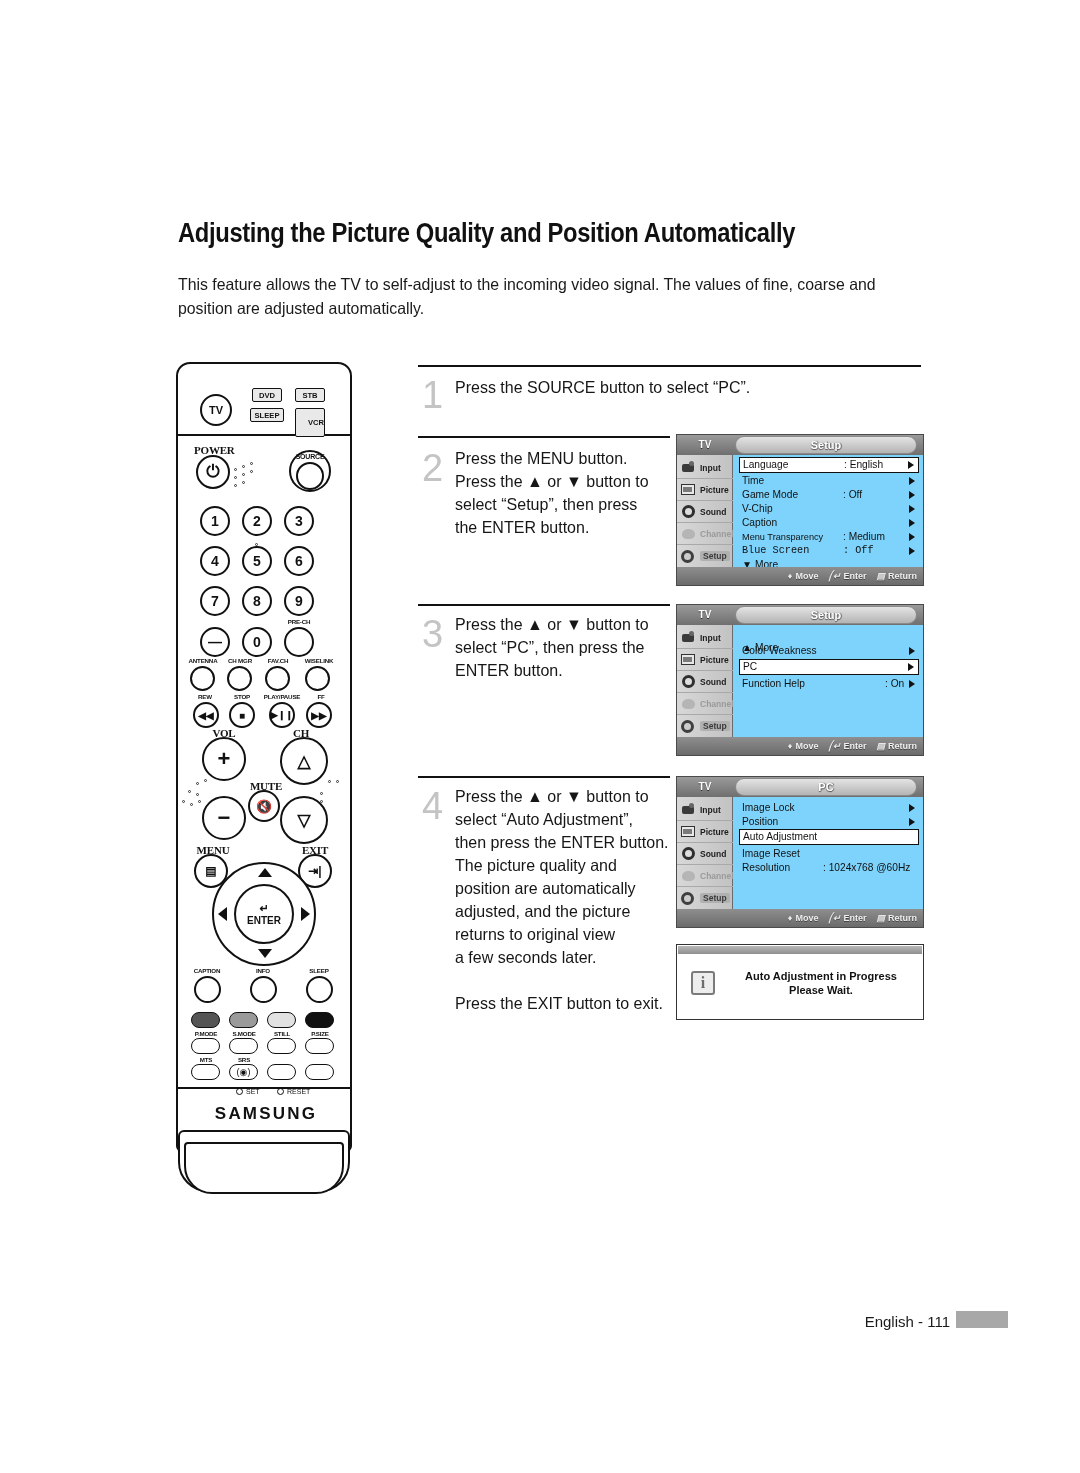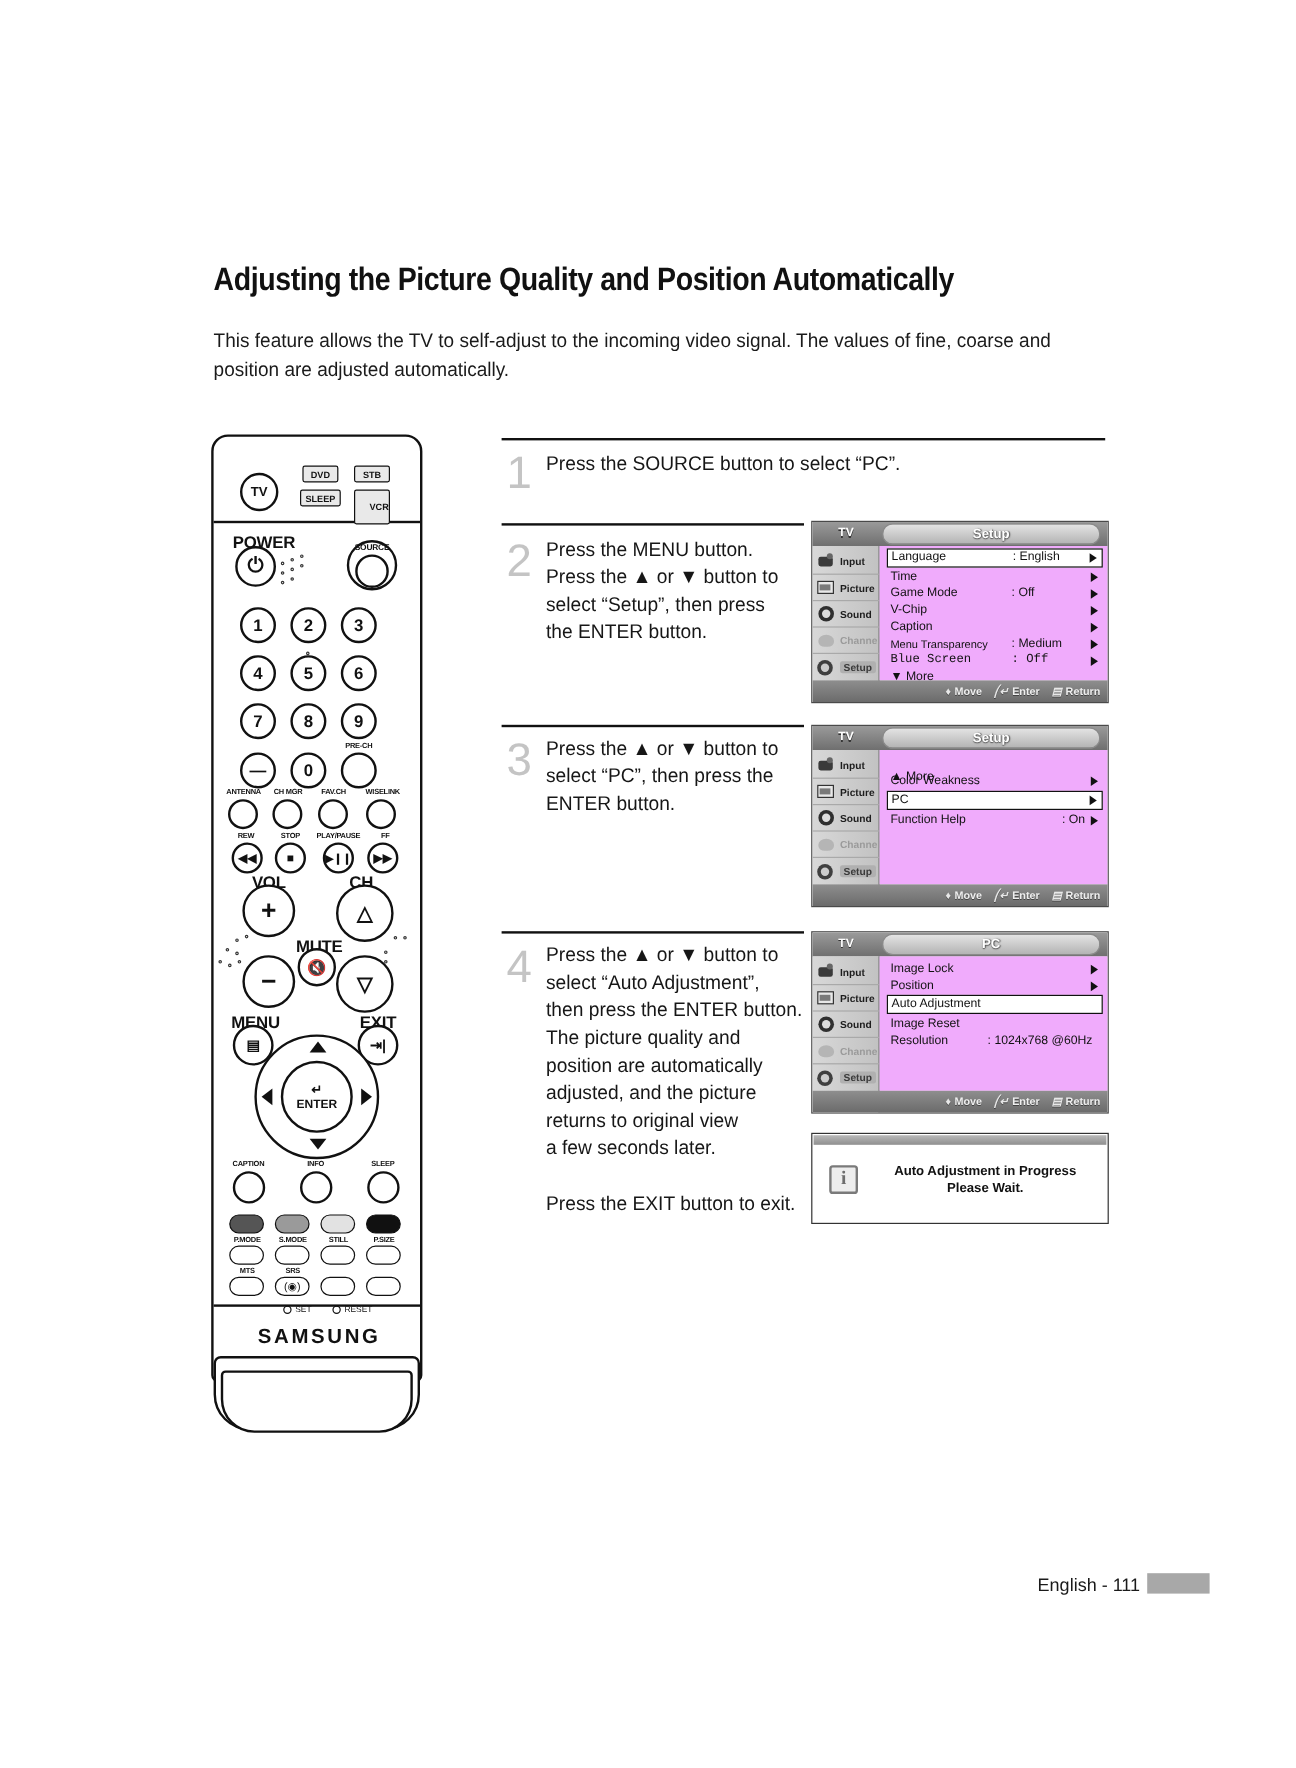--- a/index.html
+++ b/index.html
@@ -40,21 +40,21 @@
     position: absolute; left: 8px; top: 780px; width: 160px; height: 52px;
     border: 2.5px solid #111; border-radius: 4px 4px 28px 28px; background: #fff;
   }
   .hline { position: absolute; height: 0; border-top: 2px solid #111; }
 
   .rb { position: absolute; border: 2px solid #111; border-radius: 50%; background: #fff;
         display: flex; align-items: center; justify-content: center;
         font-size: 11px; font-weight: bold; color: #111; }
   .lbl { position: absolute; font-size: 6.2px; font-weight: bold; color: #111;
          text-align: center; letter-spacing: -0.2px; white-space: nowrap; }
-  .lbl.big { font-size: 14px; }
+  .lbl.big { font-size: 11px; font-family: Liberation Serif, serif; }
   .chip { position: absolute; border: 1.6px solid #111; border-radius: 2px;
           background: #e9e9e9; font-size: 7.6px; font-weight: bold; color: #111;
           display: flex; align-items: center; justify-content: center; }
   .dots { position: absolute; }
   .dot { position: absolute; width: 3px; height: 3px; border: 0.8px solid #333;
          border-radius: 50%; background: #fff; }
   .nav-ring { position: absolute; border: 2.5px solid #111; border-radius: 50%; background: #fff; }
   .nav-arrow { position: absolute; width: 0; height: 0; }
   .samsung-logo {
     position: absolute; left: 0; right: 0; text-align: center;
@@ -111,21 +111,21 @@
   .side-ic {
     width: 17px; height: 16px; margin-left: 3px; flex: 0 0 17px;
     position: relative;
   }
   .side-ic > i { position: absolute; display: block; }
   .side-lbl { font-size: 8.5px; font-weight: bold; color: #1d1d1d; }
   .side-item.dim .side-lbl { color: #9a9a9a; }
   .side-item.sel .side-lbl {
     color: #3a3a3a; background: #b0b0b0; padding: 0 3px; border-radius: 2px;
   }
-  .osd-body { position: absolute; left: 56px; right: 0; top: 20px; bottom: 18px; background: #f0abfc; }
+  .osd-body { position: absolute; left: 56px; right: 0; top: 20px; bottom: 18px; background: #7dd3fc; }
   .osd-row {
     position: absolute; left: 6px; right: 4px; height: 14px;
     font-size: 10.2px; color: #111; line-height: 14px; white-space: nowrap;
   }
   .osd-row .k { position: absolute; left: 3px; }
   .osd-row .v { position: absolute; }
   .osd-row .ar { position: absolute; right: 4px; top: 3px;
     width: 0; height: 0; border-left: 6px solid #111;
     border-top: 4px solid transparent; border-bottom: 4px solid transparent; }
   .osd-row.boxed { border: 1.5px solid #111; background: #fff; height: 16px; line-height: 13px; }

